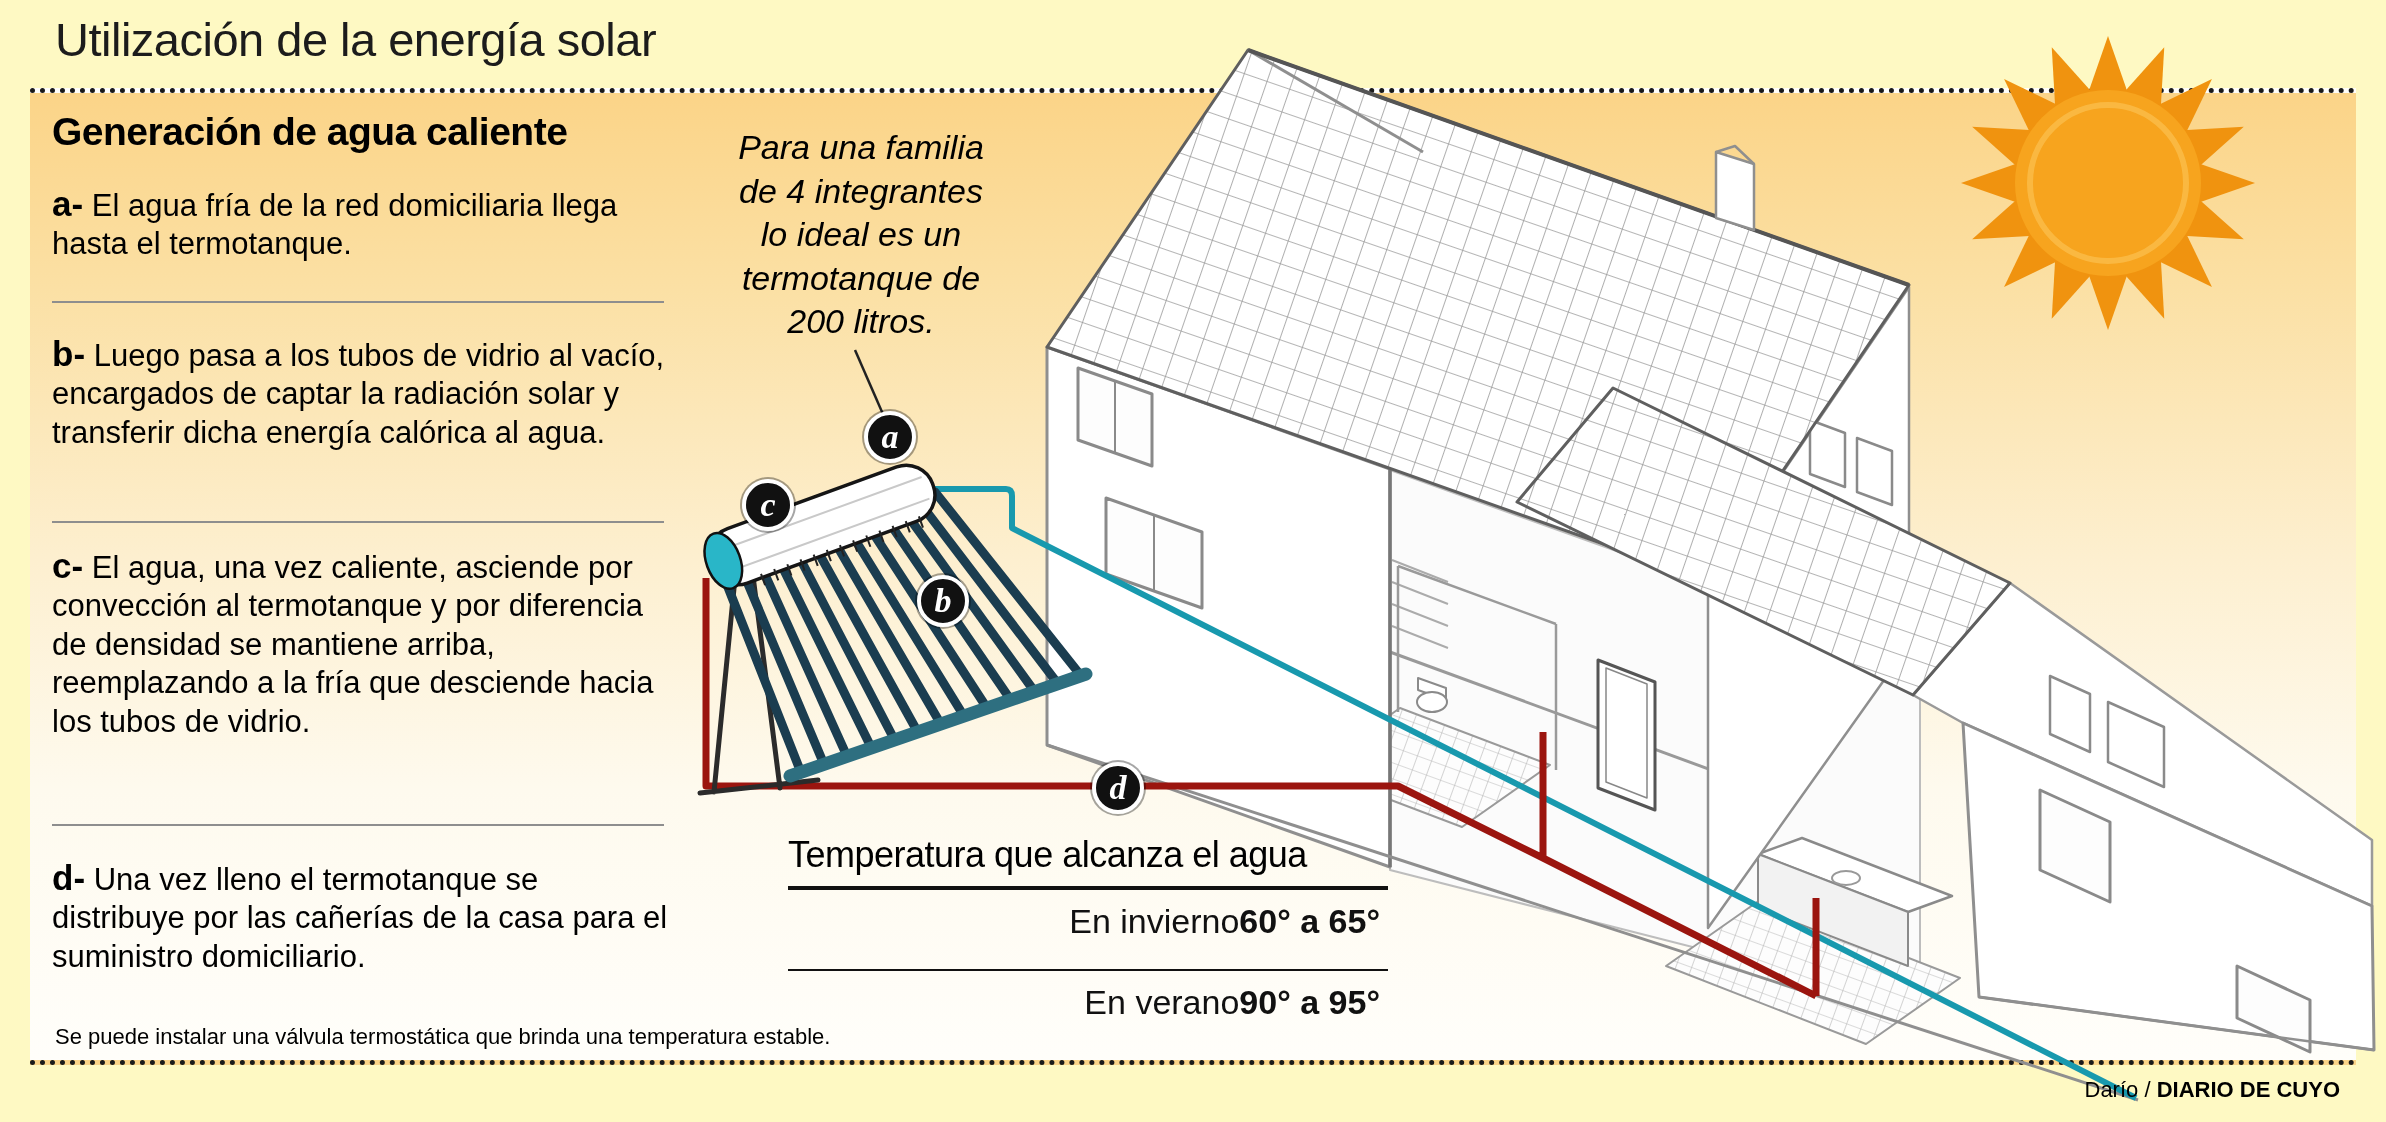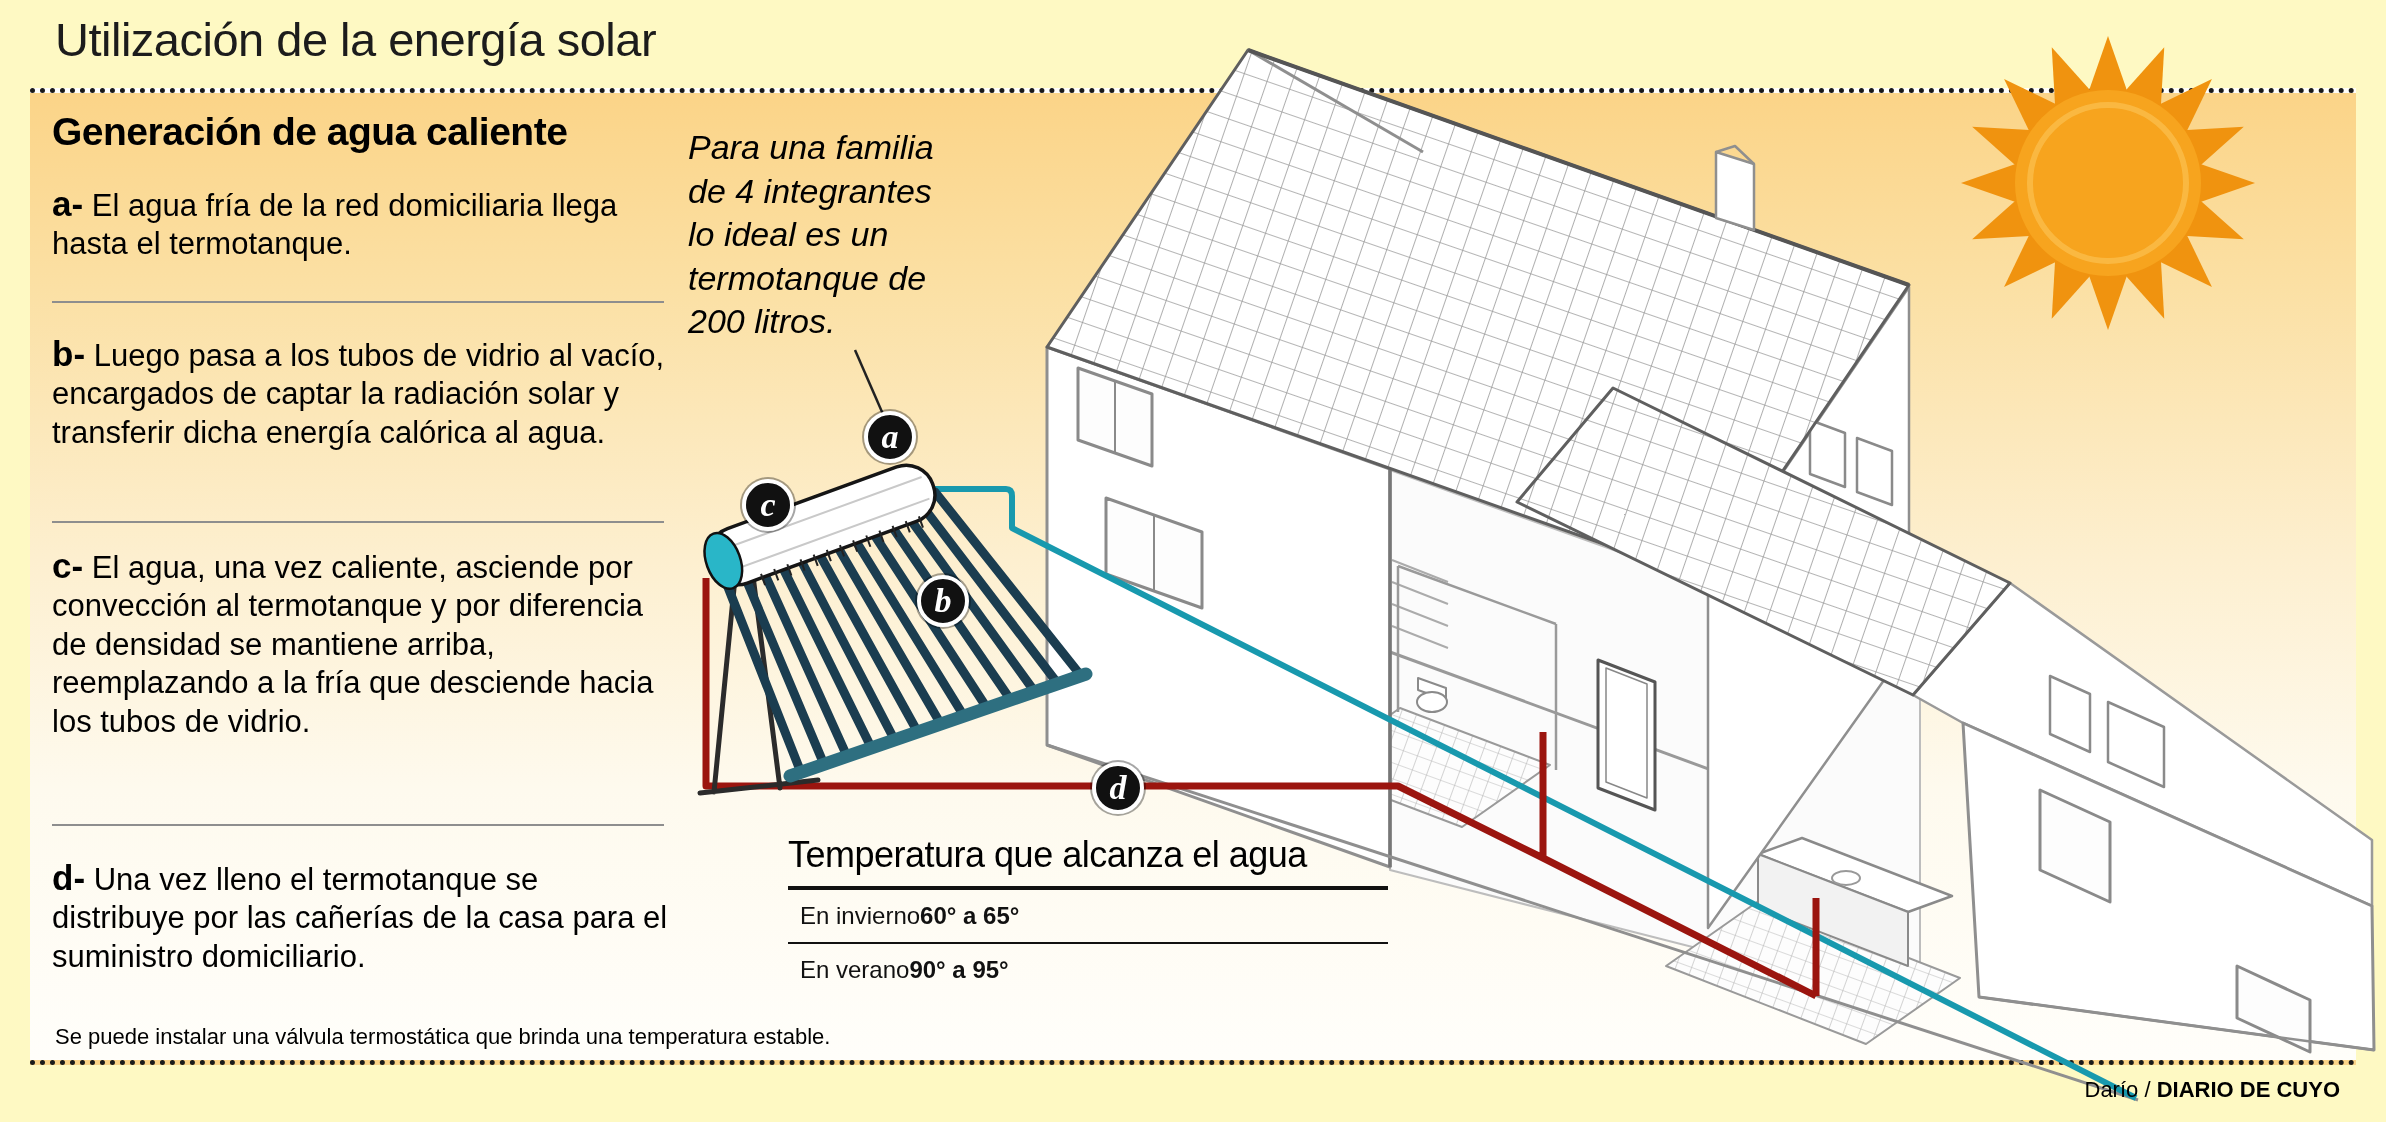--- a/index.html
+++ b/index.html
@@ -17,26 +17,26 @@
 
   .heading{position:absolute;left:52px;top:110px;font-size:39px;font-weight:700;color:#000;z-index:2;letter-spacing:-0.5px}
 
   .item{position:absolute;left:52px;width:620px;font-size:31px;line-height:1.24;color:#000;z-index:2}
   .item .lt{font-weight:700;font-size:35px}
   .i-a{top:182px}.i-b{top:332px}.i-c{top:544px}.i-d{top:856px}
 
   .divider{position:absolute;left:52px;width:612px;border-top:2px solid #8e8e8e;z-index:2}
   .d-1{top:301px}.d-2{top:521px}.d-3{top:824px}
 
-  .cap-note{position:absolute;left:688px;top:126px;width:346px;font-style:italic;
+  .cap-note{position:absolute;left:688px;top:126px;width:346px;text-align:center;font-style:italic;
     font-size:34px;line-height:1.28;color:#000;z-index:2}
 
   .temp{position:absolute;left:788px;top:834px;width:600px;z-index:2}
   .temp-title{font-size:36px;font-weight:400;color:#000;padding-bottom:10px;border-bottom:4px solid #111;letter-spacing:-0.5px}
-  .temp-row{display:flex;justify-content:flex-start;align-items:baseline;font-size:24px;padding:12px 8px 12px 12px}
+  .temp-row{display:flex;justify-content:flex-end;align-items:baseline;font-size:34px;padding:12px 8px 28px 12px}
   .temp-row.sep{border-top:2px solid #111}
   .temp-val{font-weight:700}
 
   .footnote{position:absolute;left:55px;top:1024px;font-size:22px;color:#000;z-index:2}
 
   .credit{position:absolute;right:46px;top:1077px;font-size:22px;color:#000;z-index:2}
   .credit .src{font-weight:700}
 
   .badge{position:absolute;width:52px;height:52px;border-radius:50%;
     background:var(--c-badge-bg,#111);color:var(--c-badge-fg,#fff);

